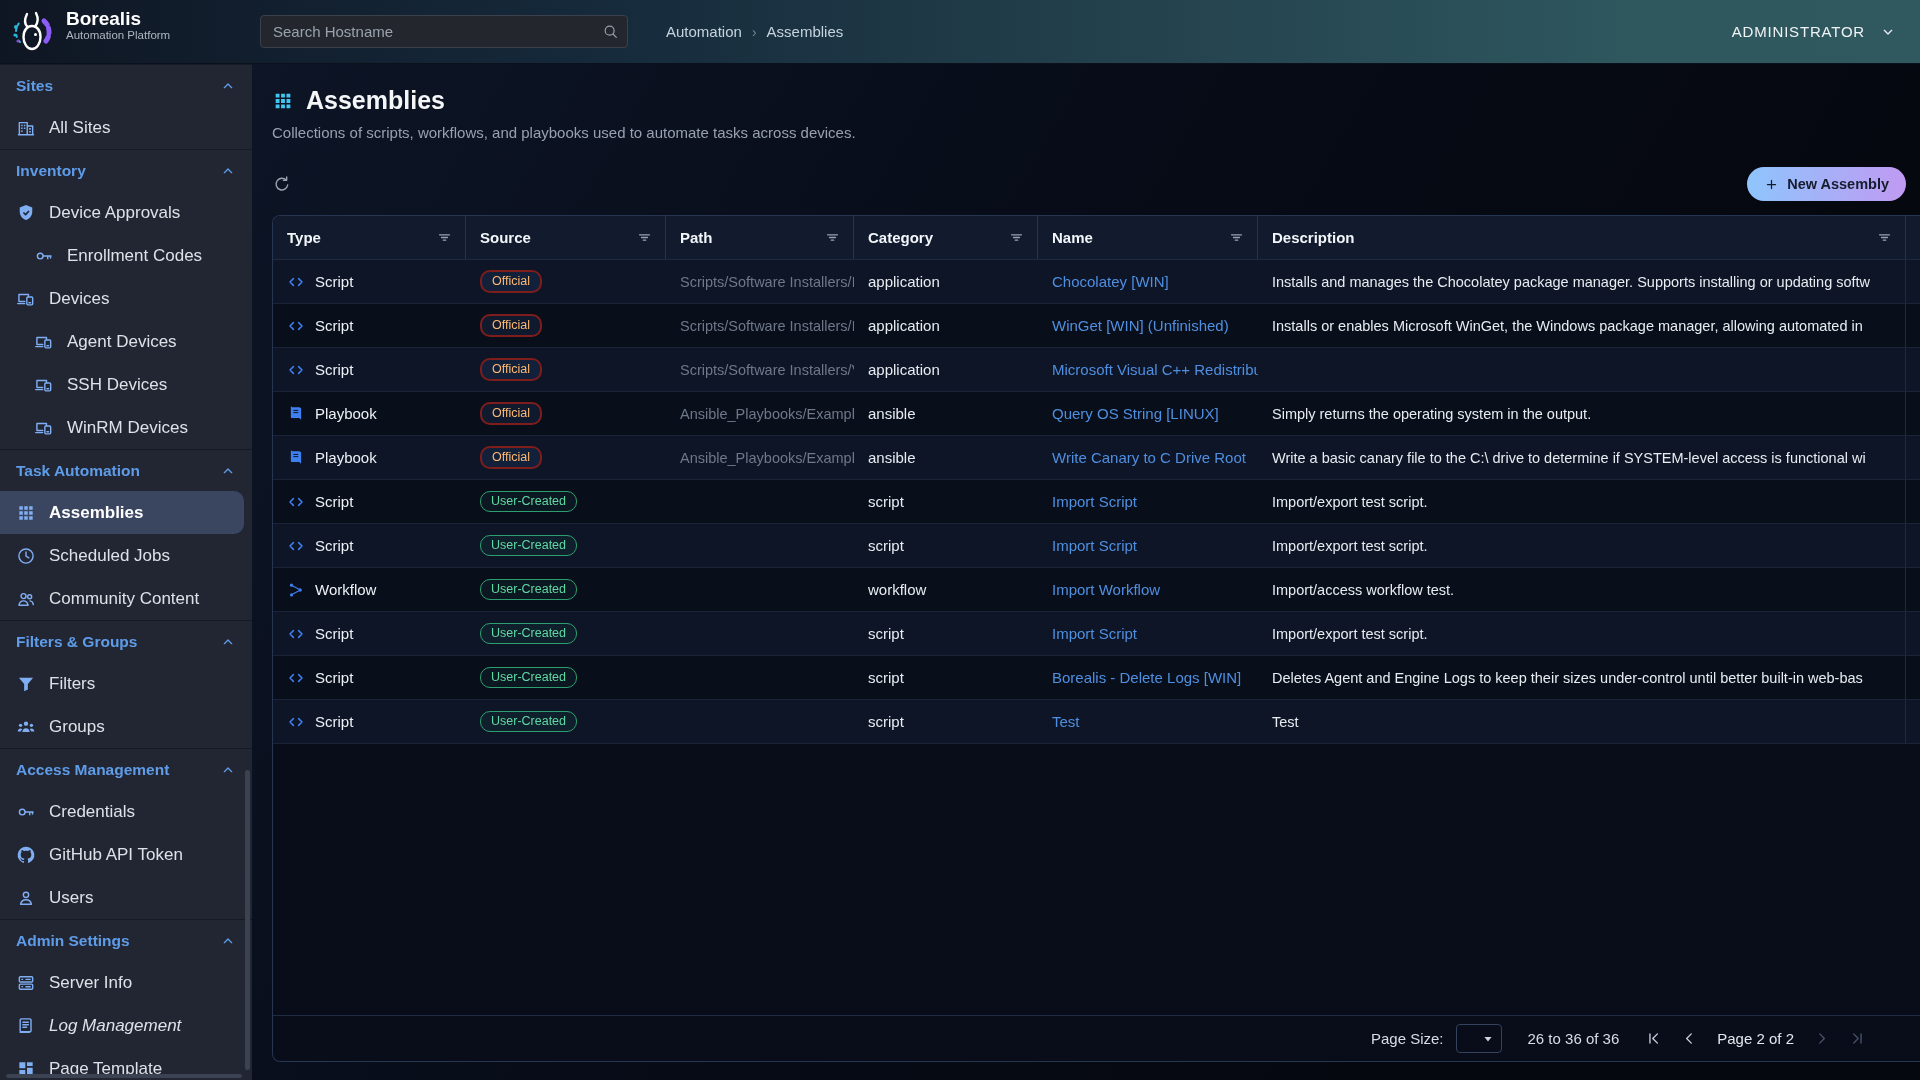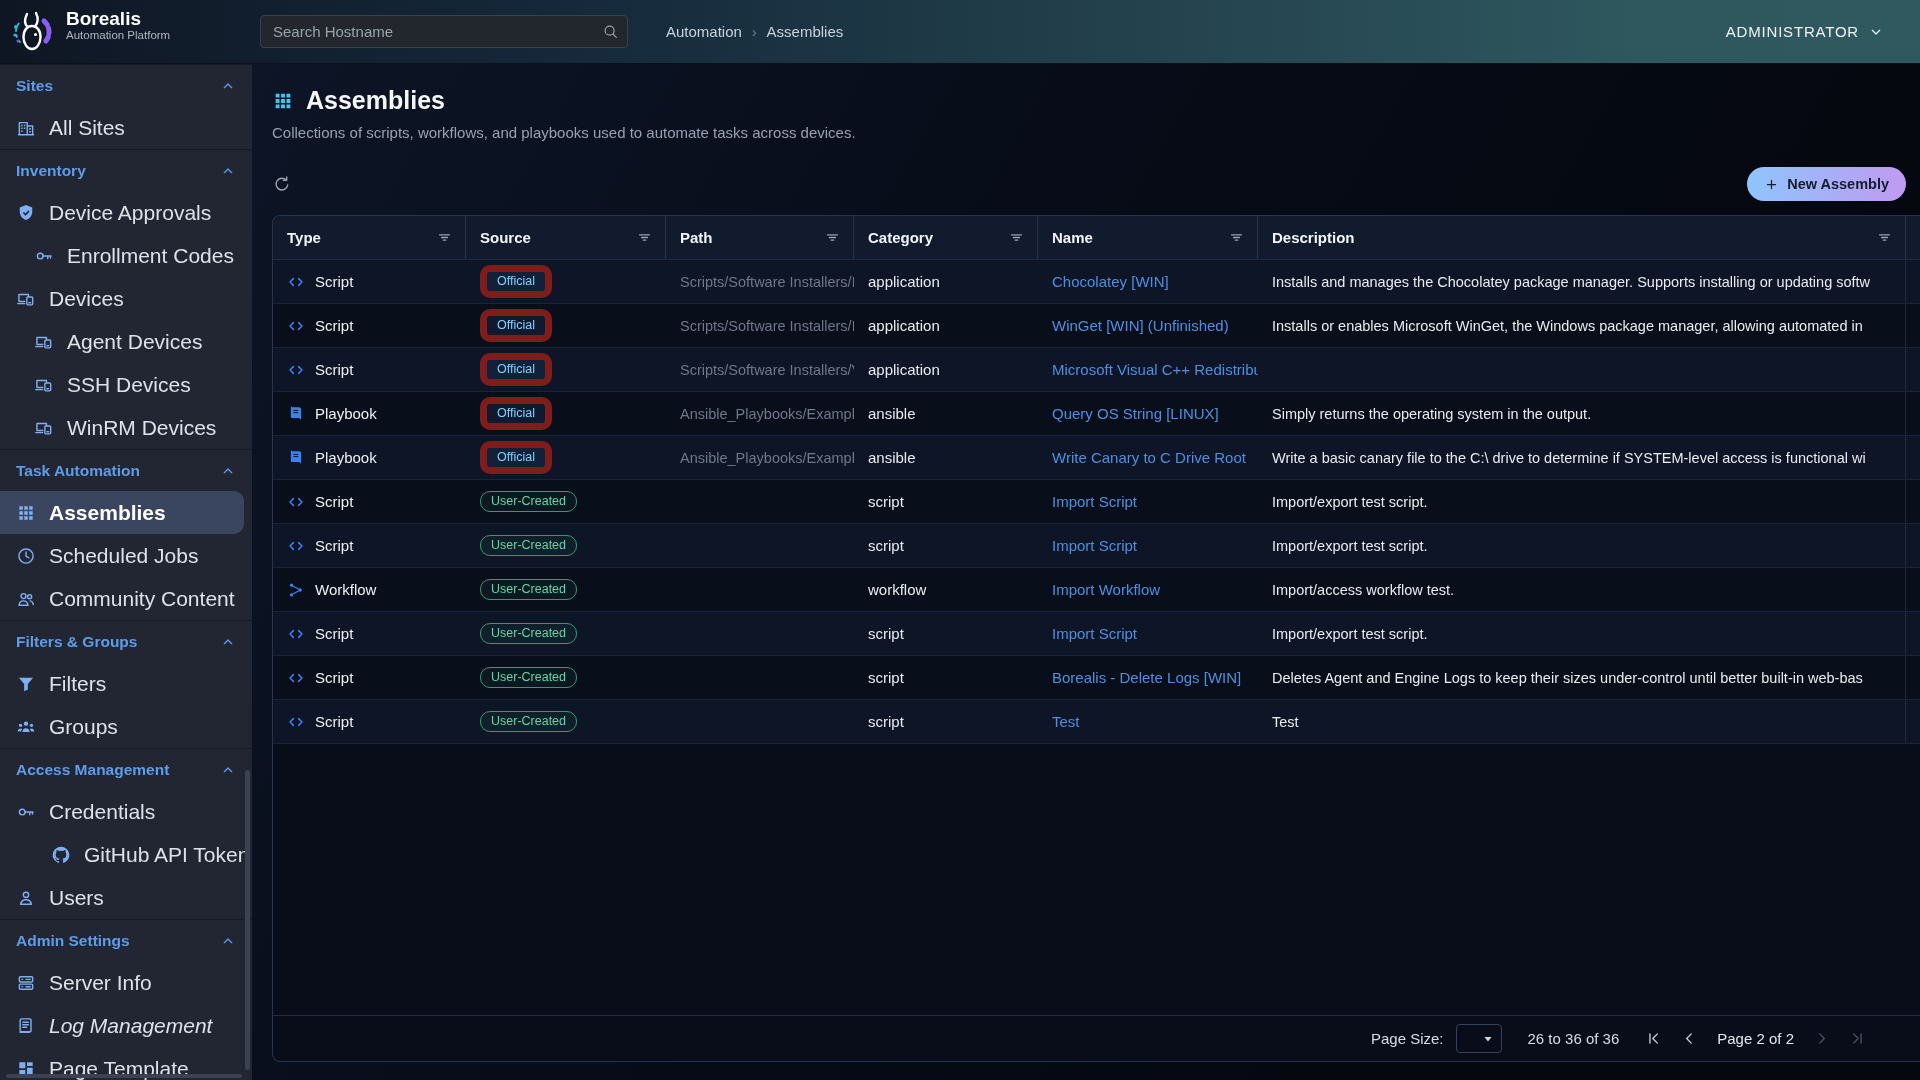--- a/index.html
+++ b/index.html
@@ -18,34 +18,34 @@
   .brand-sub { font-size:11.5px; color:#aeb6c2; }
   .search-wrap { position:relative; width:368px; height:33px; }
   .search-input { width:100%; height:100%; background:#23272d; border:1px solid #3a414b;
     border-radius:4px; color:#dfe3e8; font-size:15px; padding:0 34px 0 12px;
     font-family:"Liberation Sans", sans-serif; }
   .search-input::placeholder { color:#9aa3ad; }
   .search-ic { position:absolute; right:9px; top:8px; width:17px; height:17px; color:#98a1ab; }
   .crumb { display:flex; align-items:center; gap:10px; margin-left:38px; font-size:15px; }
   .crumb-link { color:#c6d3df; cursor:pointer; }
   .crumb-sep { color:#6f8492; font-size:14px; }
-  .admin { margin-left:auto; display:flex; align-items:center; gap:9px; padding-right:36px;
+  .admin { margin-left:auto; display:flex; align-items:center; gap:15px; padding-right:24px;
     color:#f0f3f6; font-size:15px; letter-spacing:.8px; font-weight:500; cursor:pointer;justify-content:center; }
   .admin .ic { width:16px; height:16px; color:#e6eaee; }
 
   
   .shell { display:flex; height:1016px; }
 
   
   .sidebar { width:252px; flex-shrink:0; background:#222633; position:relative; overflow:hidden; }
   .sec-header { height:42px; display:flex; align-items:center; padding:0 16px;
     color:#5f9ce8; font-weight:700; font-size:15.5px; border-top:1px solid #161a24; cursor:pointer; }
   .sec-chev { width:16px; height:16px; margin-left:auto; color:#5f9ce8; }
   .side-item { height:43px; display:flex; align-items:center; gap:13px;
-    color:#dde1e8; font-size:21px; cursor:pointer; }
+    color:#dde1e8; font-size:17px; cursor:pointer; }
   .side-ic { width:20px; height:20px; color:#80aef2; flex-shrink:0; }
   .side-item.active { background:#3a4560; border-radius:0 10px 10px 0; margin-right:8px;
     font-weight:700; color:#ffffff; }
   .sb-vthumb { position:absolute; right:2px; bottom:10px; width:5px; height:300px;
     background:#3b4252; border-radius:3px; }
   .sb-hthumb { position:absolute; left:6px; bottom:2px; height:4px; width:236px;
     background:#3b4252; border-radius:2px; }
 
   
   .main { flex:1; display:flex; flex-direction:column; padding:22px 0 0 20px; min-width:0;
@@ -74,21 +74,21 @@
   .th-spacer { border-right:none; }
   .tbody { flex:1; min-height:0; }
   .trow { height:44px; border-bottom:1px solid #1a2438; align-items:center; font-size:15px; cursor:pointer; }
   .trow:nth-child(odd) { background:#0d1526; }
   .trow:nth-child(even) { background:#090e1b; }
   .td { padding:0 14px; overflow:hidden; white-space:nowrap; height:100%;
     display:flex; align-items:center; }
   .td-type { gap:10px; color:#eef1f5; }
   .type-ic { width:18px; height:18px; color:#3f80f0; flex-shrink:0; }
   .badge { display:inline-block; padding:2px 10px 3px; border-radius:10px; font-size:12.5px; }
-  .badge.official { color:#7dd3fc; border:7px solid #7f1d1d; background:rgba(63,115,196,.12); }
+  .badge.official { color:#fdba74; border:2px solid #7f1d1d; background:rgba(63,115,196,.12); }
   .badge.user { color:#5fd9a4; border:1px solid #2f9e6e; background:rgba(47,158,110,.08); }
   .td-path { color:#6e7889; font-size:14.5px; }
   .td-cat { color:#e8ecf1; }
   .name-link { color:#4f8fe0; cursor:pointer; }
   .td-desc { color:#e8ecf1; font-size:14.5px; border-right:1px solid #1e2a40; }
   .td-spacer { padding:0; }
 
   
   .tfoot { margin-top:auto; flex-shrink:0; height:46px; border-top:1px solid #1f2b42;
     display:flex; align-items:center; justify-content:flex-end; gap:26px;
@@ -306,21 +306,21 @@
         </div>
         <div class="side-item" style="padding-left: 16px;">
           <span class="ic side-ic">
             <svg viewBox="0 0 24 24" fill="none" stroke="currentColor" stroke-width="1.7" stroke-linecap="round" stroke-linejoin="round">
               <circle cx="7.5" cy="12" r="3.4"></circle>
               <path d="M11 12h9.5M16.5 12v3.2M19.8 12v2.4"></path>
             </svg>
           </span>
           <span>Credentials</span>
         </div>
-        <div class="side-item" style="padding-left: 16px; margin-left: 35px;">
+        <div class="side-item" style="padding-left: 16px;">
           <span class="ic side-ic">
             <svg viewBox="0 0 24 24" fill="none" stroke="currentColor" stroke-width="1.7" stroke-linecap="round" stroke-linejoin="round">
               <path fill="currentColor" stroke="none" d="M12 2a10 10 0 0 0-3.16 19.49c.5.09.68-.22.68-.48v-1.69c-2.78.6-3.37-1.34-3.37-1.34-.45-1.15-1.11-1.46-1.11-1.46-.9-.62.07-.61.07-.61 1 .07 1.53 1.03 1.53 1.03.89 1.52 2.34 1.08 2.91.83.09-.65.35-1.09.63-1.34-2.22-.25-4.55-1.11-4.55-4.94 0-1.09.39-1.98 1.02-2.68-.1-.25-.44-1.27.1-2.64 0 0 .84-.27 2.75 1.02a9.58 9.58 0 0 1 5 0c1.91-1.29 2.75-1.02 2.75-1.02.55 1.37.2 2.39.1 2.64.64.7 1.02 1.59 1.02 2.68 0 3.84-2.34 4.69-4.57 4.93.36.31.68.92.68 1.85v2.74c0 .27.18.58.69.48A10 10 0 0 0 12 2z"></path>
             </svg>
           </span>
           <span>GitHub API Token</span>
         </div>
         <div class="side-item" style="padding-left: 16px; text-align: right;">
           <span class="ic side-ic">
             <svg viewBox="0 0 24 24" fill="none" stroke="currentColor" stroke-width="1.7" stroke-linecap="round" stroke-linejoin="round">

